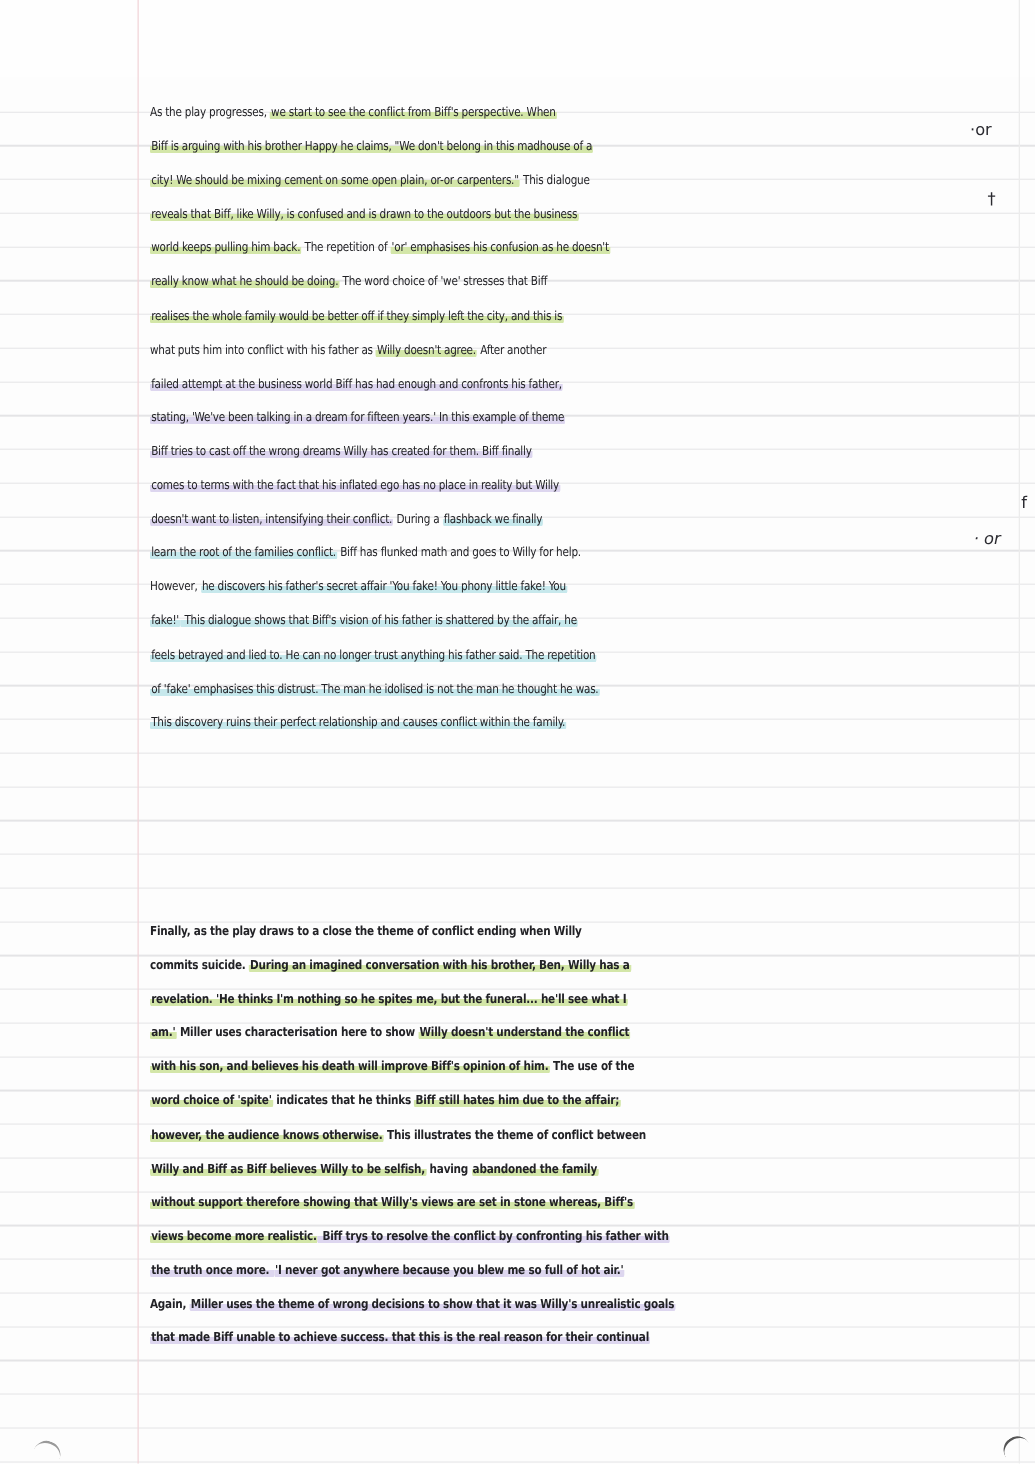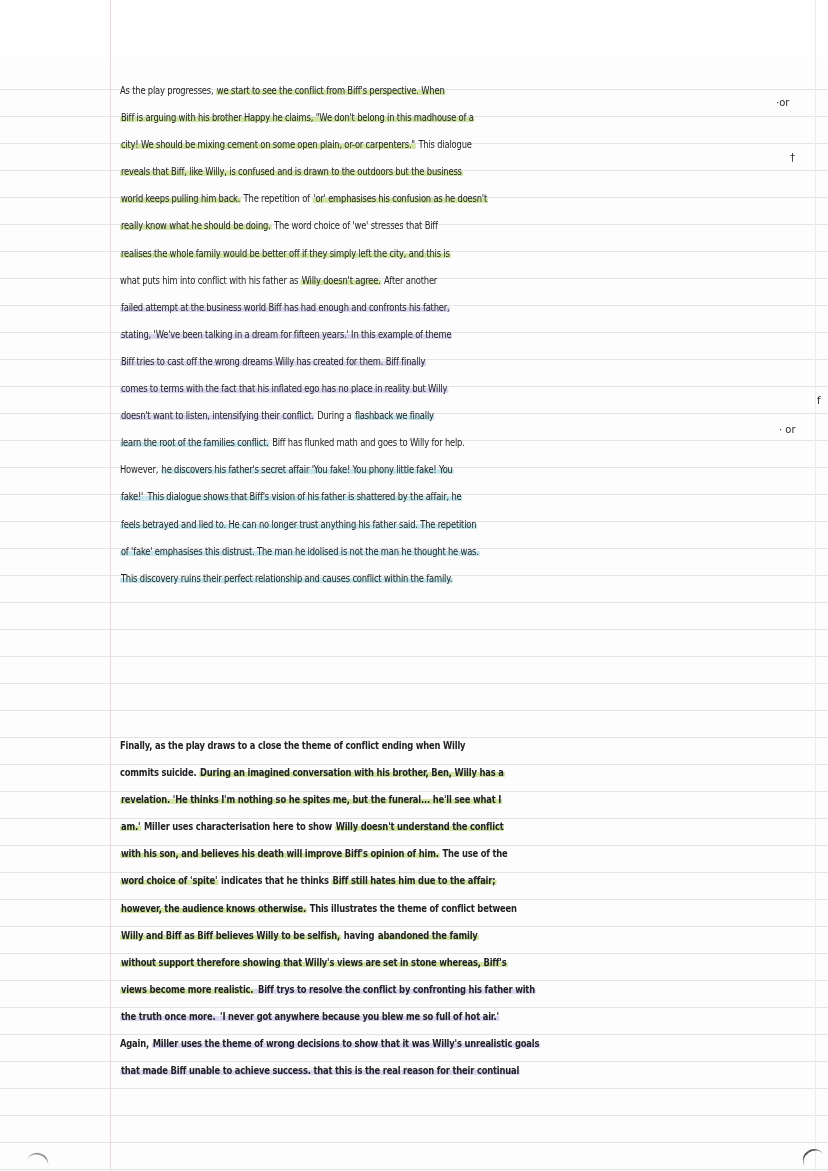--- a/index.html
+++ b/index.html
@@ -72,21 +72,21 @@
     }
     .hl {
       padding: 0 1px;
       border-radius: 2px;
     }
     .hl-green { background: linear-gradient(to bottom, transparent 45%, #d3e6a8 45%, #d3e6a8 95%, transparent 95%); }
     .hl-purple { background: linear-gradient(to bottom, transparent 45%, #ddd6ef 45%, #ddd6ef 95%, transparent 95%); }
     .hl-blue { background: linear-gradient(to bottom, transparent 45%, #c6e8ec 45%, #c6e8ec 95%, transparent 95%); }
     .margin-note {
       position: absolute;
-      font-size: 10px;
+      font-size: 13px;
       color: #2a2a30;
       font-family: "DejaVu Sans", sans-serif;
     }
     .corner-mark {
       position: absolute;
       width: 22px; height: 10px;
       border-top: 2px solid #9a9a9a;
       border-radius: 12px 12px 0 0;
     }
   </style>
@@ -132,17 +132,17 @@
     <span class="line"><span class="hl hl-green">views become more realistic.</span><span class="hl hl-purple"> Biff trys to resolve the conflict by confronting his father with</span></span>
     <span class="line"><span class="hl hl-purple">the truth once more. </span><span class="hl hl-purple">'I never got anywhere because you blew me so full of hot air.'</span></span>
     <span class="line"><span class="">Again, </span><span class="hl hl-purple">Miller uses the theme of wrong decisions to show that it was Willy's unrealistic goals</span></span>
     <span class="line"><span class="hl hl-purple">that made Biff unable to achieve success. that this is the real reason for their continual</span></span>
   </div>
 
 <div id="margin-notes">
     <span class="margin-note" style="left: 776px; top: 97px;">·or</span>
     <span class="margin-note" style="left: 790px; top: 152px;">†</span>
     <span class="margin-note" style="left: 817px; top: 395px;">f</span>
-    <span class="margin-note" style="left: 779px; top: 424px;">· or</span>
+    <span class="margin-note" style="left: 779px; top: 424px; font-style: italic;">· or</span>
   </div>
 
 <div class="corner-mark" style="left:28px; top:1153px; transform:rotate(20deg);"></div>
 <div class="corner-mark" style="left:800px; top:1150px; transform:rotate(-35deg); border-color:#555;"></div>
 
 </body></html>

